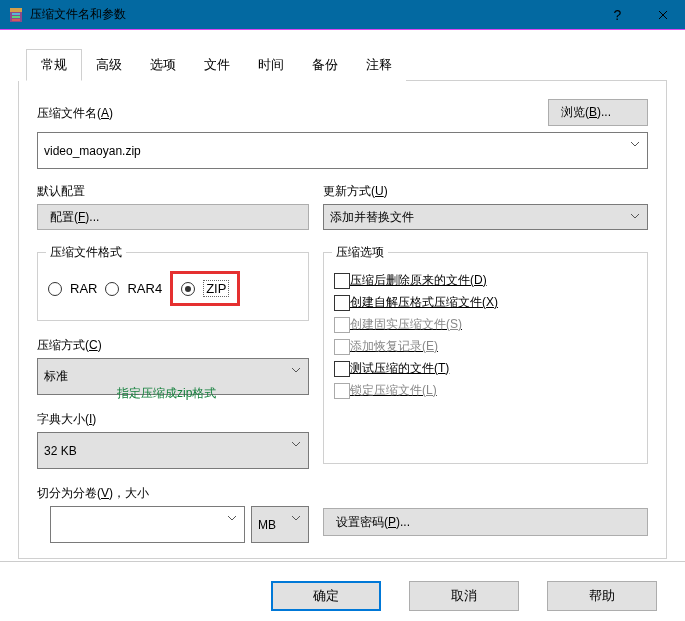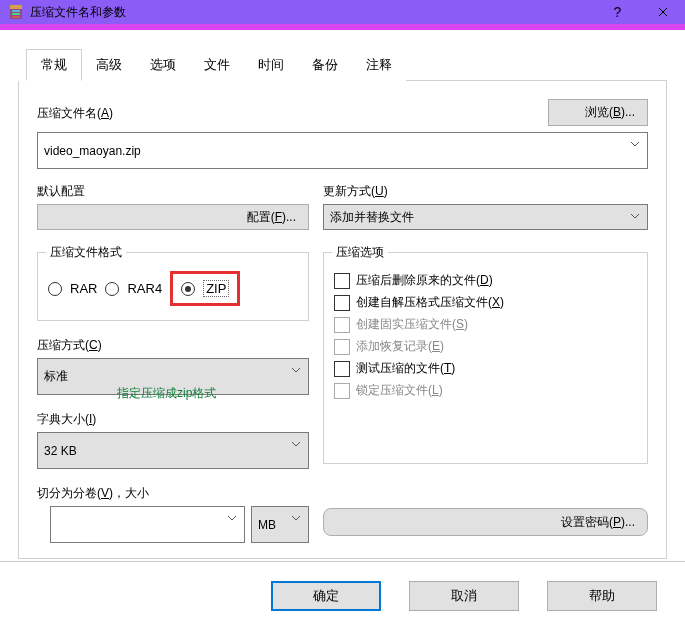--- a/index.html
+++ b/index.html
@@ -1,57 +1,57 @@
 <!DOCTYPE html>
 <html><head>
 <meta charset="utf-8">
 <style>
 * { box-sizing: border-box; margin: 0; padding: 0; font-family: "Microsoft YaHei", "Segoe UI", sans-serif; font-size: 12px; }
 body { background: #fff; width: 685px; height: 621px; overflow: hidden; }
 
-.titlebar { height: 30px; display: flex; align-items: center; padding: 0 0 0 8px; background: #8b5cf6; border-bottom: 6px solid #d946ef; }
+.titlebar { height: 30px; display: flex; align-items: center; padding: 0 0 0 8px; background: #0369a1; border-bottom: 1px solid #d946ef; }
 .titlebar-icon { width: 16px; height: 16px; margin-right: 6px; display: inline-flex; align-items: center; justify-content: center; }
 .titlebar-title { flex: 1; font-size: 12px; }
 .titlebar-btn { width: 45px; height: 30px; display: flex; align-items: center; justify-content: center; background: transparent; border: none; font-size: 14px; }
 
 .dialog-body { padding: 18px 18px 0 18px; position: relative; height: 531px; }
 
 .tabs { display: flex; border-bottom: 1px solid #d0d0d0; margin-left: 8px; }
 .tab { padding: 6px 14px; font-size: 13px; background: #fff; border: none; cursor: pointer; position: relative; top: 1px; }
 .tab.active { border: 1px solid #d0d0d0; border-bottom: 1px solid #fff; }
 
 .tab-panel { border: 1px solid #d0d0d0; border-top: none; padding: 18px 18px 14px 18px; height: 478px; position: relative; }
 
 .row { display: flex; }
 .col-left { width: 272px; }
 .col-right { flex: 1; margin-left: 14px; }
 
 .toprow { display: flex; align-items: flex-end; justify-content: space-between; margin-bottom: 6px; }
 .label { font-size: 12px; margin-bottom: 4px; display: block; }
 .accel { text-decoration: underline; }
 
-.btn { background: #e1e1e1; border: 1px solid #adadad; padding: 4px 12px; font-size: 12px; cursor: pointer; min-height: 24px; text-align: right; }
+.btn { background: #e1e1e1; border: 1px solid #adadad; padding: 4px 12px; font-size: 12px; cursor: pointer; min-height: 24px; text-align: left; }
 .btn-wide { width: 100%; display: block; }
 .btn-browse { width: 100px; }
 
 .combobox { width: 100%; height: 37px; border: 1px solid #7a7a7a; background: #fff; padding: 2px 22px 2px 6px; position: relative; display: flex; align-items: center; }
 .combobox .chev { position: absolute; right: 4px; top: 3px; width: 16px; height: 16px; display: flex; align-items: center; justify-content: center; font-size: 10px; color: #555; }
 .combobox.dd { background: #e1e1e1; }
 .combobox.cb { background: #fff; }
 
 .fieldset { border: 1px solid #d0d0d0; padding: 14px 10px 10px 10px; position: relative; margin-top: 12px; }
 .fieldset .legend { position: absolute; top: -9px; left: 8px; background: #fff; padding: 0 4px; font-size: 12px; }
 
 .radio-row { display: flex; gap: 8px; align-items: center; }
 .radio { display: inline-flex; align-items: center; gap: 8px; }
 .radio .circle { width: 14px; height: 14px; border: 1px solid #333; border-radius: 50%; display: inline-flex; align-items: center; justify-content: center; }
 .radio.checked .circle::after { content: ""; width: 6px; height: 6px; background: #333; border-radius: 50%; }
 .radio .rlabel { font-size: 13px; }
 
-.check-row { display: flex; align-items: center; gap: 6px; margin: 5px 0; }
+.check-row { display: flex; align-items: center; margin: 5px 0; text-decoration: underline; }
 .check-row .box { width: 16px; height: 16px; border: 1px solid #333; background: #fff; flex: 0 0 16px; }
 .check-row.disabled .box { border-color: #aaa; }
 .check-row.disabled .clabel { color: #888; }
 .check-row .clabel { font-size: 13px; }
 
 .highlight-box { border: 3px solid #e53030; padding: 6px 8px; display: inline-flex; align-items: center; }
 .annotation { color: #15803d; font-size: 12px; font-weight: 500; position: absolute; }
 
 .split-row { display: flex; gap: 6px; padding-left: 13px; }
 .split-row .combobox:first-child { flex: 1; }
@@ -230,21 +230,21 @@
           <div class="check-row">
             <span class="box"></span>
             <span class="clabel"><span>测试压缩的文件(</span><span class="accel">T</span><span>)</span></span>
           </div>
           <div class="check-row disabled">
             <span class="box"></span>
             <span class="clabel"><span>锁定压缩文件(</span><span class="accel">L</span><span>)</span></span>
           </div>
         </div>
 
-        <button class="btn btn-wide" style="height:28px; margin-top:44px;border-radius:8px;">
+        <button class="btn btn-wide" style="height:28px; margin-top:44px;">
           <span>设置密码(</span><span class="accel">P</span><span>)...</span>
         </button>
       </div>
     </div>
 
   </div>
 </div>
 
 <div class="footer">
   <button class="footer-btn primary">确定</button>

